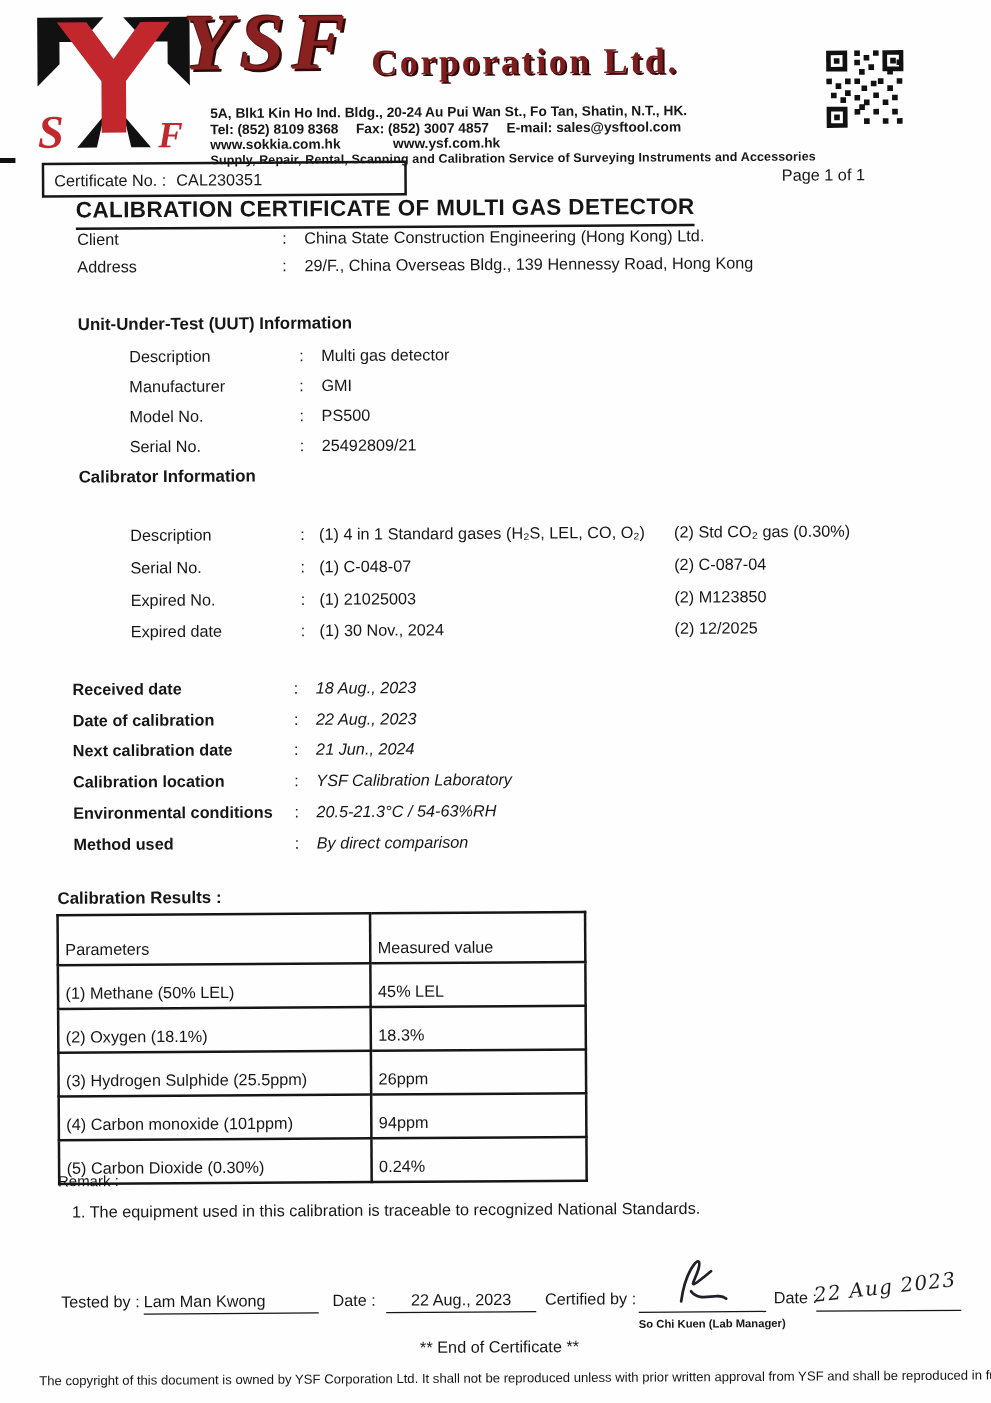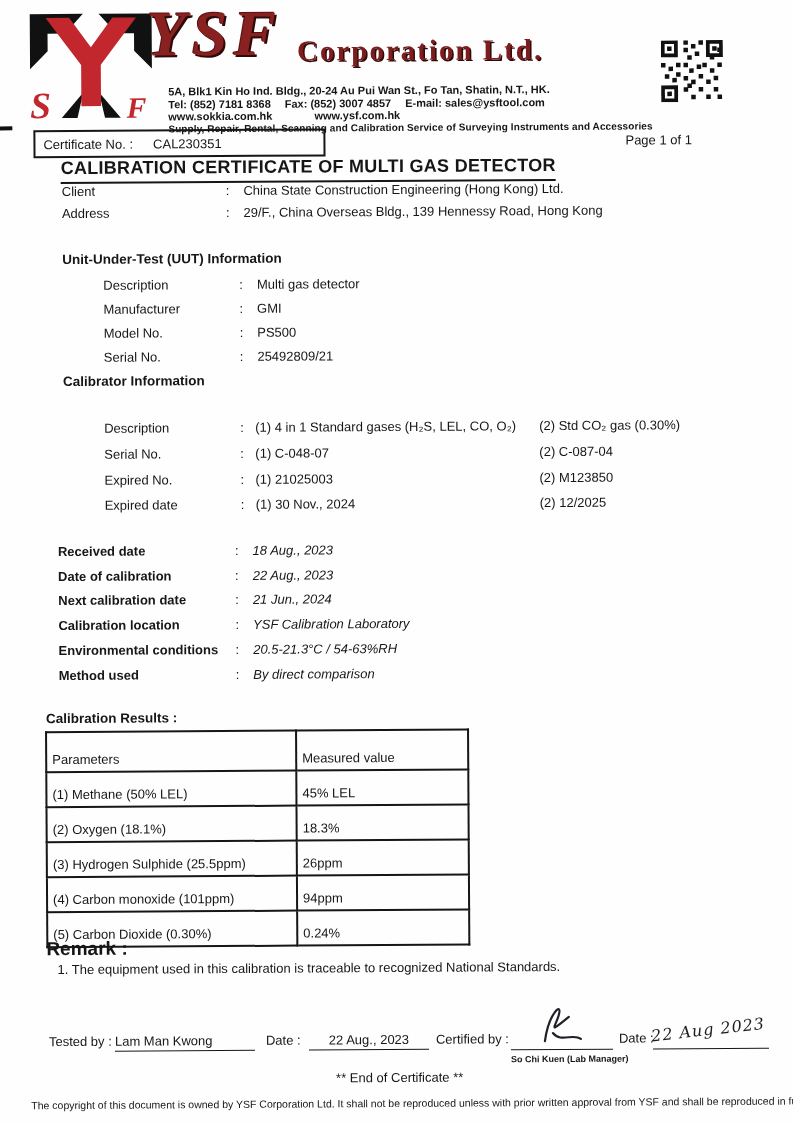--- a/index.html
+++ b/index.html
@@ -30,21 +30,21 @@
   .service-line { font-size:10px; letter-spacing:0.1px; }
   .qr { position:absolute; left:664px; top:42px; width:62px; height:62px; }
   .artifact { position:absolute; left:0; top:124px; width:15px; height:4px; background:#111; }
 
   
   .cert-box {
     position:absolute; left:36px; top:128px; width:288px; height:24px;
     border:2px solid #161616; display:flex; align-items:center; font-size:13px;
   }
   .cert-box .lbl { margin-left:8px; }
-  .cert-box .val { margin-left:20px; }
+  .cert-box .val { margin-left:8px; }
   .page-ind { position:absolute; left:628px; top:134px; font-size:13px; }
 
   .title {
     position:absolute; left:63px; top:156px; font-size:18px; font-weight:bold;
     letter-spacing:0.3px; border-bottom:2.5px solid #161616; padding-bottom:3px;
   }
 
   
   .row { position:absolute; font-size:13px; white-space:nowrap; }
   .client-row { left:64px; }
@@ -71,21 +71,21 @@
   .results-table { position:absolute; left:44px; top:729px; border-collapse:collapse; }
   .results-table th, .results-table td {
     border:2px solid #161616; font-size:13px; font-weight:normal; text-align:left;
     vertical-align:bottom; padding:0 5px 4px 5px;
   }
   .results-table th { height:34px; }
   .results-table td { height:29px; }
   .col-param { width:238px; }
   .col-meas { width:160px; }
 
-  .remark-title { position:absolute; left:44px; top:936px; font-size:19px; font-weight:bold; }
+  .remark-title { position:absolute; left:44px; top:936px; font-size:12px; font-weight:normal; }
   .remark-line { position:absolute; left:55px; top:960px; font-size:13px; }
 
   
   .sign-row { position:absolute; left:0; top:1028px; width:793px; height:56px; font-size:13px; }
   .sign-row > * { position:absolute; }
   .tested-lbl { left:46px; top:4px; }
   .tested-name { left:112px; top:4px; width:140px; border-bottom:1.5px solid #161616; padding-bottom:2px; }
   .date1-lbl { left:263px; top:4px; }
   .date1-val { left:306px; top:4px; width:120px; text-align:center; border-bottom:1.5px solid #161616; padding-bottom:2px; }
   .certby-lbl { left:433px; top:4px; }
@@ -117,21 +117,21 @@
       <text x="4" y="112" font-size="38" font-style="italic" font-weight="bold" fill="#c1272d" font-family="Liberation Serif, serif">S</text>
       <text x="102" y="112" font-size="30" font-style="italic" font-weight="bold" fill="#c1272d" font-family="Liberation Serif, serif">F</text>
     </svg>
 
     <div class="brand-ysf">YSF</div>
     <div class="brand-corp">Corporation Ltd.</div>
 
     <div class="hdr-lines">
       <div>5A, Blk1 Kin Ho Ind. Bldg., 20-24 Au Pui Wan St., Fo Tan, Shatin, N.T., HK.</div>
       <div>
-        <span class="gap">Tel: (852) 7181 8368</span><span class="gap">Fax: (852) 3007 4857</span><span>E-mail: sales@ysftool.com</span>
+        <span class="gap">Tel: (852) 8109 8368</span><span class="gap">Fax: (852) 3007 4857</span><span>E-mail: sales@ysftool.com</span>
       </div>
       <div>
         <span class="wgap">www.sokkia.com.hk</span><span>www.ysf.com.hk</span>
       </div>
       <div class="service-line">Supply, Repair, Rental, Scanning and Calibration Service of Surveying Instruments and Accessories</div>
     </div>
 
     <svg class="qr" viewBox="0 0 33 33" xmlns="http://www.w3.org/2000/svg">
       <g fill="#111111">
         <rect x="0" y="0" width="9" height="9"></rect>

